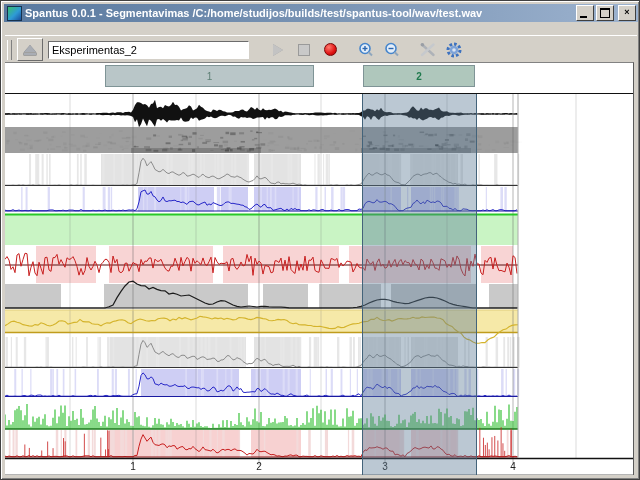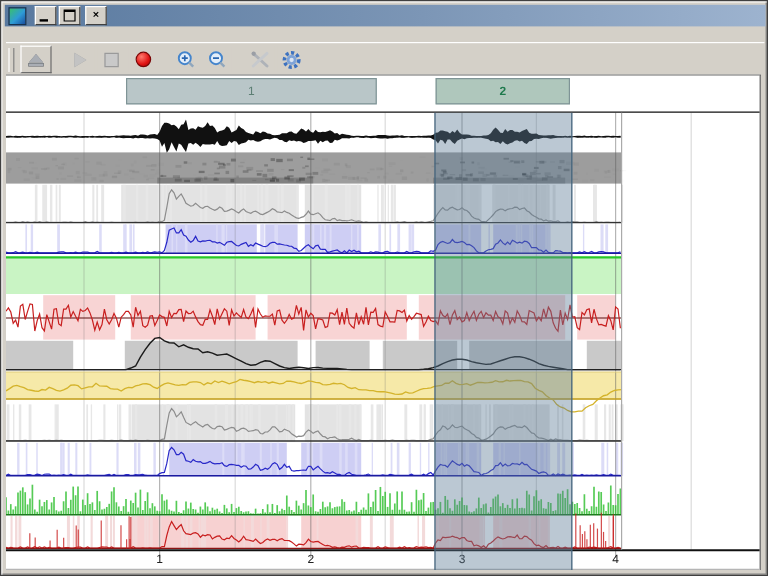--- a/index.html
+++ b/index.html
@@ -67,38 +67,40 @@
   .ruler-label{position:absolute;top:398px;transform:translateX(-50%);
     font-size:10px;color:#222;}
 </style>
 </head>
 <body>
 
 <div class="frame">
 
   <div class="titlebar">
     <div class="title-icon"></div>
+    <div class="title-text">Spantus 0.0.1  - Segmentavimas /C:/home/studijos/builds/test/spantus-tool/wav/test.wav</div>
     <div class="winbtns">
       <div class="winbtn">
           <span class="g-min"></span>
         </div>
       <div class="winbtn">
           <span class="g-max"></span>
         </div>
       <div class="winbtn close"><span>×</span></div>
     </div>
   </div>
 
 
   <div class="toolbar">
     <div class="tb-grip"></div>
     <div class="tbtn raised" style="flex-direction:column;">
       <div class="eject-tri"></div>
       <div class="eject-bar"></div>
     </div>
+    <input class="tb-input" type="text" value="Eksperimentas_2" style="">
     <div class="tb-sep"></div>
     <div class="tbtn">
         <div class="play-tri"></div>
       </div>
     <div class="tbtn">
         <div class="stop-sq"></div>
       </div>
     <div class="tbtn">
         <div class="rec-dot"></div>
       </div>

